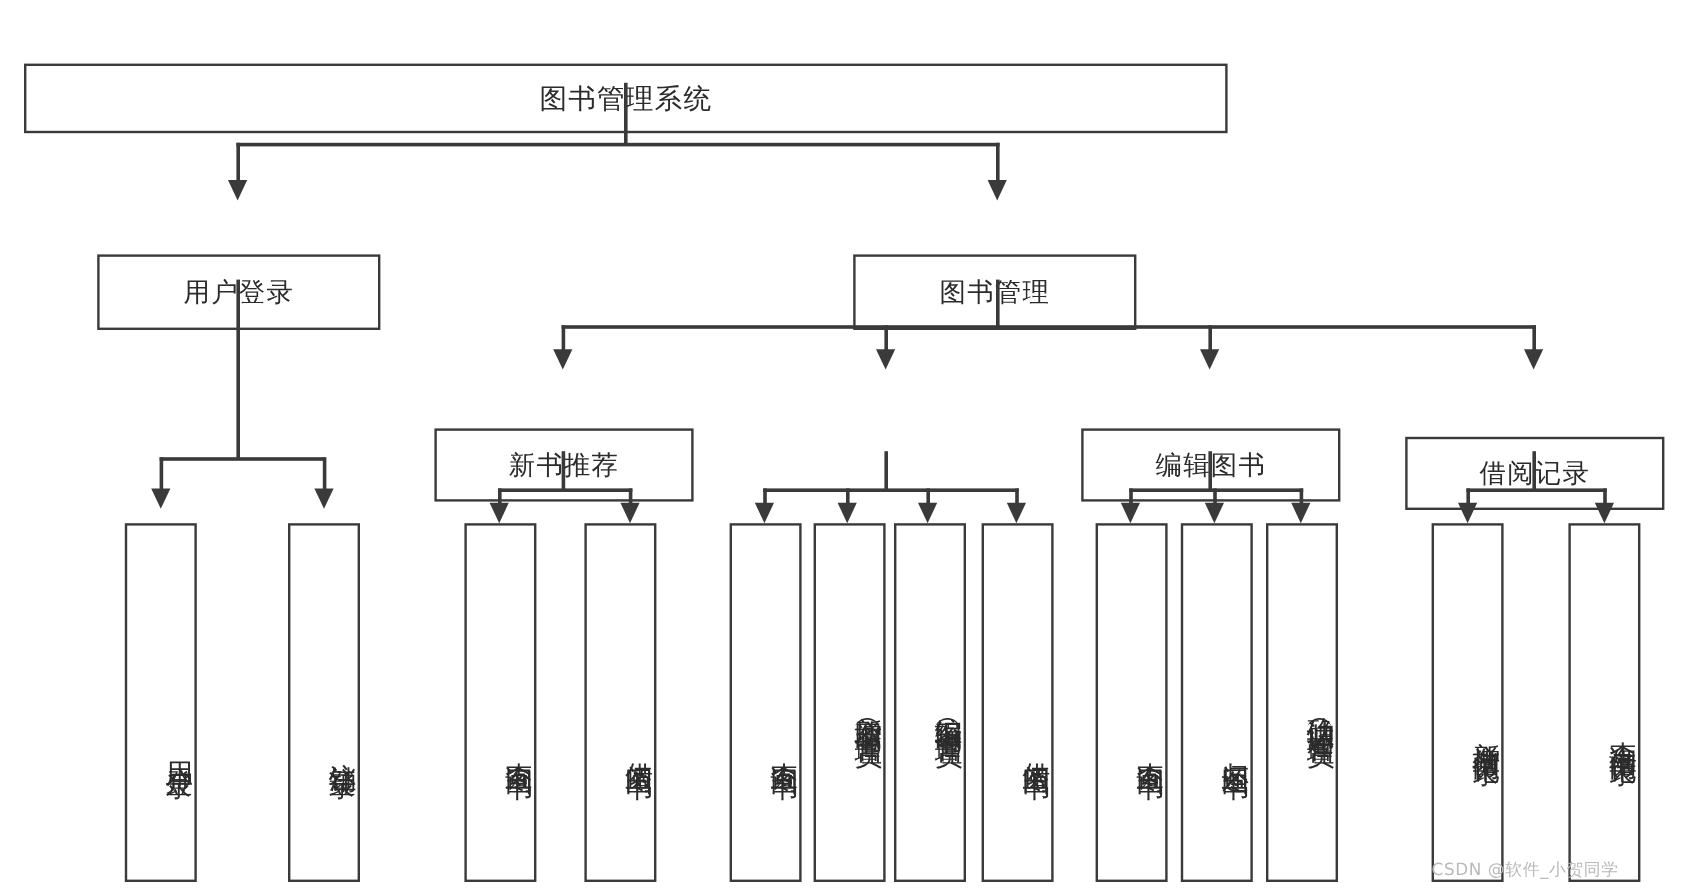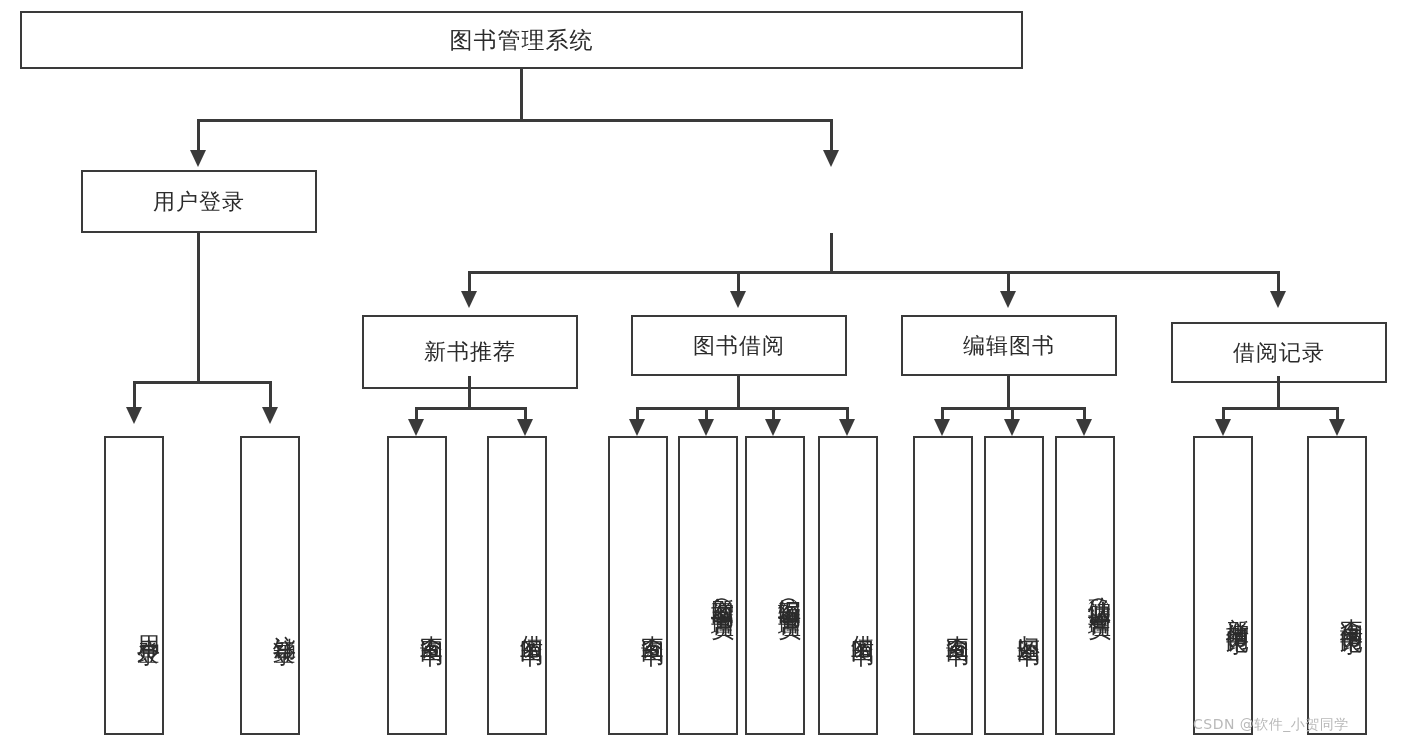--- a/index.html
+++ b/index.html
@@ -28,20 +28,21 @@
     border: 2px solid #3a3a3a;
     display: flex;
     align-items: center;
     justify-content: center;
     color: #2b2b2b;
   }
   .box-h {            
     font-size: 22px;
     letter-spacing: 1px;
     white-space: nowrap;
+    margin-top: 42px;
   }
   .box-root {
     font-size: 23px;
   }
   .box-v {            
     writing-mode: vertical-rl;
     text-orientation: upright;
     font-size: 23px;
     line-height: 1.18;
     letter-spacing: 3px;
@@ -97,41 +98,41 @@
 
   <div class="ln ln-h" style="left:197px; top:119px; width:636px; height:3px;"></div>
 
   <div class="ln ln-v" style="left:197px; top:119px; width:3px; height:32px;"></div>
   <div class="arrow" style="left:190px; top:150px;"></div>
   <div class="ln ln-v" style="left:830px; top:119px; width:3px; height:32px;"></div>
   <div class="arrow" style="left:823px; top:150px;"></div>
 
   <div class="box box-h" style="left:81px; top:170px; width:236px; height:63px;">用户登录</div>
 
+  <div class="box box-h" style="left:711px; top:170px; width:236px; height:63px;">图书管理</div>
 
   <div class="ln ln-v" style="left:197px; top:233px; width:3px; height:150px;"></div>
   <div class="ln ln-h" style="left:133px; top:381px; width:138px; height:3px;"></div>
   <div class="ln ln-v" style="left:133px; top:381px; width:3px; height:28px;"></div>
   <div class="arrow" style="left:126px; top:407px;"></div>
   <div class="ln ln-v" style="left:269px; top:381px; width:3px; height:28px;"></div>
   <div class="arrow" style="left:262px; top:407px;"></div>
 
   <div class="ln ln-v" style="left:830px; top:233px; width:3px; height:40px;"></div>
   <div class="ln ln-h" style="left:468px; top:271px; width:812px; height:3px;"></div>
   <div class="ln ln-v" style="left:468px; top:271px; width:3px; height:22px;"></div>
   <div class="arrow" style="left:461px; top:291px;"></div>
   <div class="ln ln-v" style="left:737px; top:271px; width:3px; height:22px;"></div>
   <div class="arrow" style="left:730px; top:291px;"></div>
   <div class="ln ln-v" style="left:1007px; top:271px; width:3px; height:22px;"></div>
   <div class="arrow" style="left:1000px; top:291px;"></div>
   <div class="ln ln-v" style="left:1277px; top:271px; width:3px; height:22px;"></div>
   <div class="arrow" style="left:1270px; top:291px;"></div>
 
-  <div class="box box-h" style="left:362px; top:315px; width:216px; height:74px;">新书推荐</div>
-  <div class="box box-h" style="left:631px; top:315px; width:216px; height:61px;">图书借阅</div>
+  <div class="box box-h" style="left:362px; top:315px; width:216px; height:61px;">新书推荐</div>
   <div class="box box-h" style="left:901px; top:315px; width:216px; height:61px;">编辑图书</div>
   <div class="box box-h" style="left:1171px; top:322px; width:216px; height:61px;">借阅记录</div>
 
   <div class="ln ln-v" style="left:468px; top:376px; width:3px; height:33px;"></div>
   <div class="ln ln-h" style="left:415px; top:407px; width:112px; height:3px;"></div>
   <div class="ln ln-v" style="left:415px; top:407px; width:3px; height:14px;"></div>
   <div class="arrow" style="left:408px; top:419px;"></div>
   <div class="ln ln-v" style="left:524px; top:407px; width:3px; height:14px;"></div>
   <div class="arrow" style="left:517px; top:419px;"></div>
 

